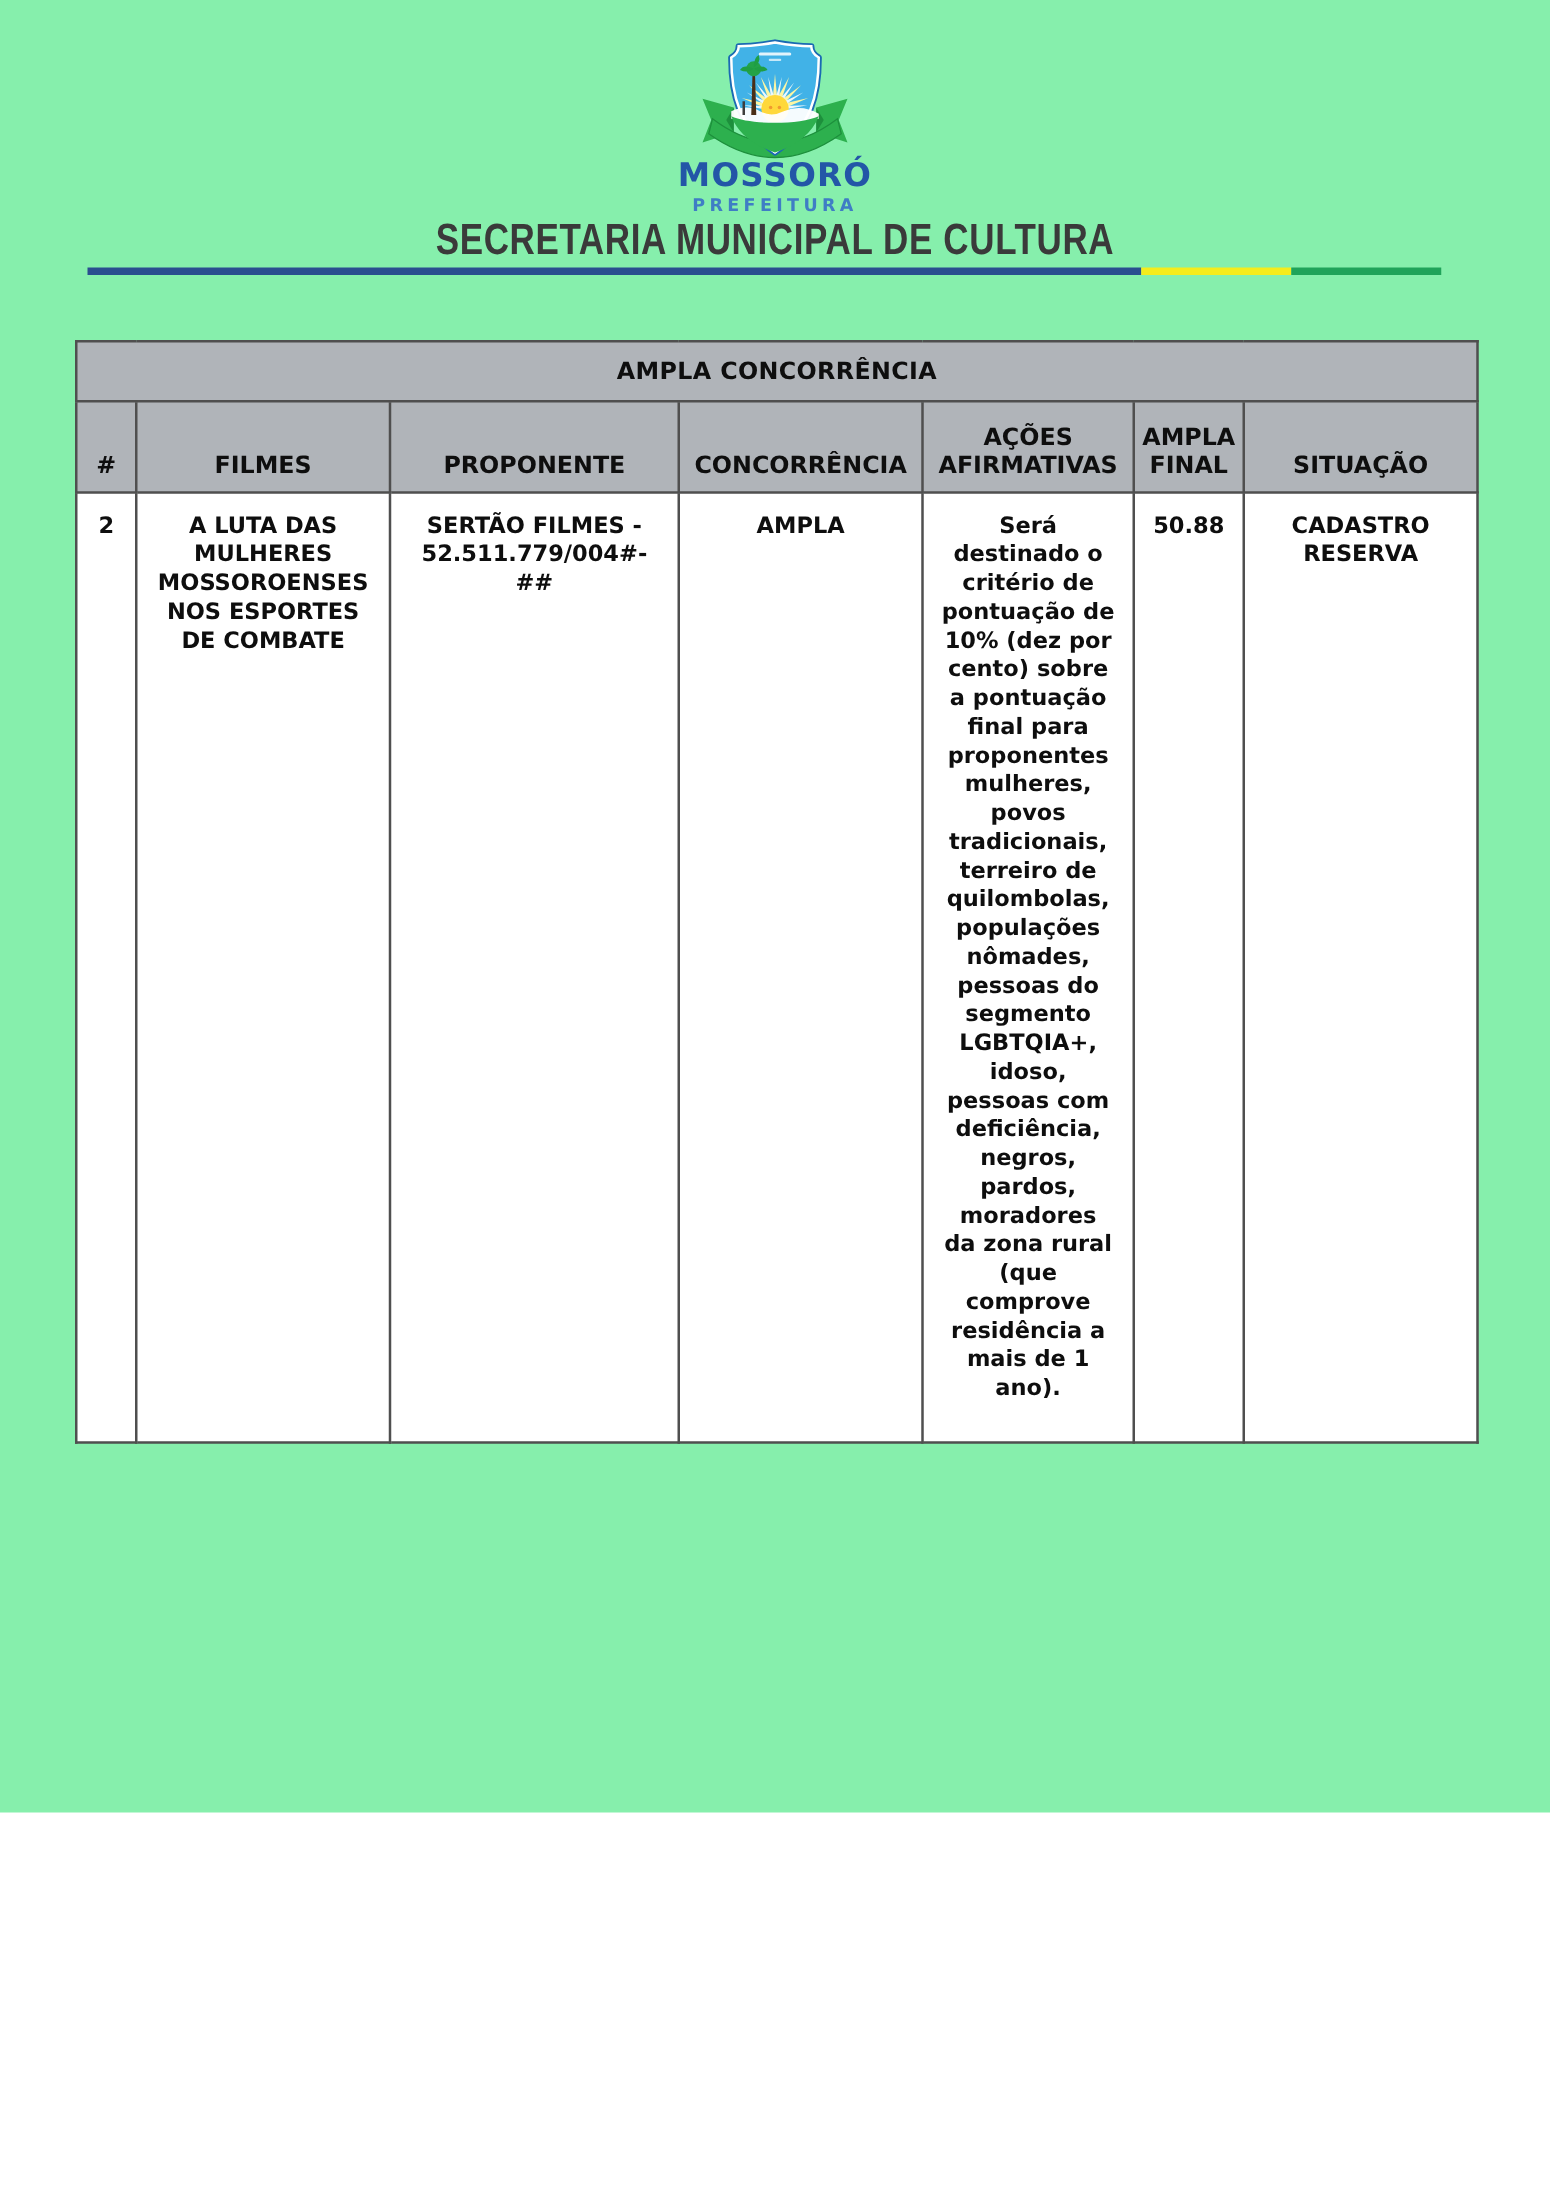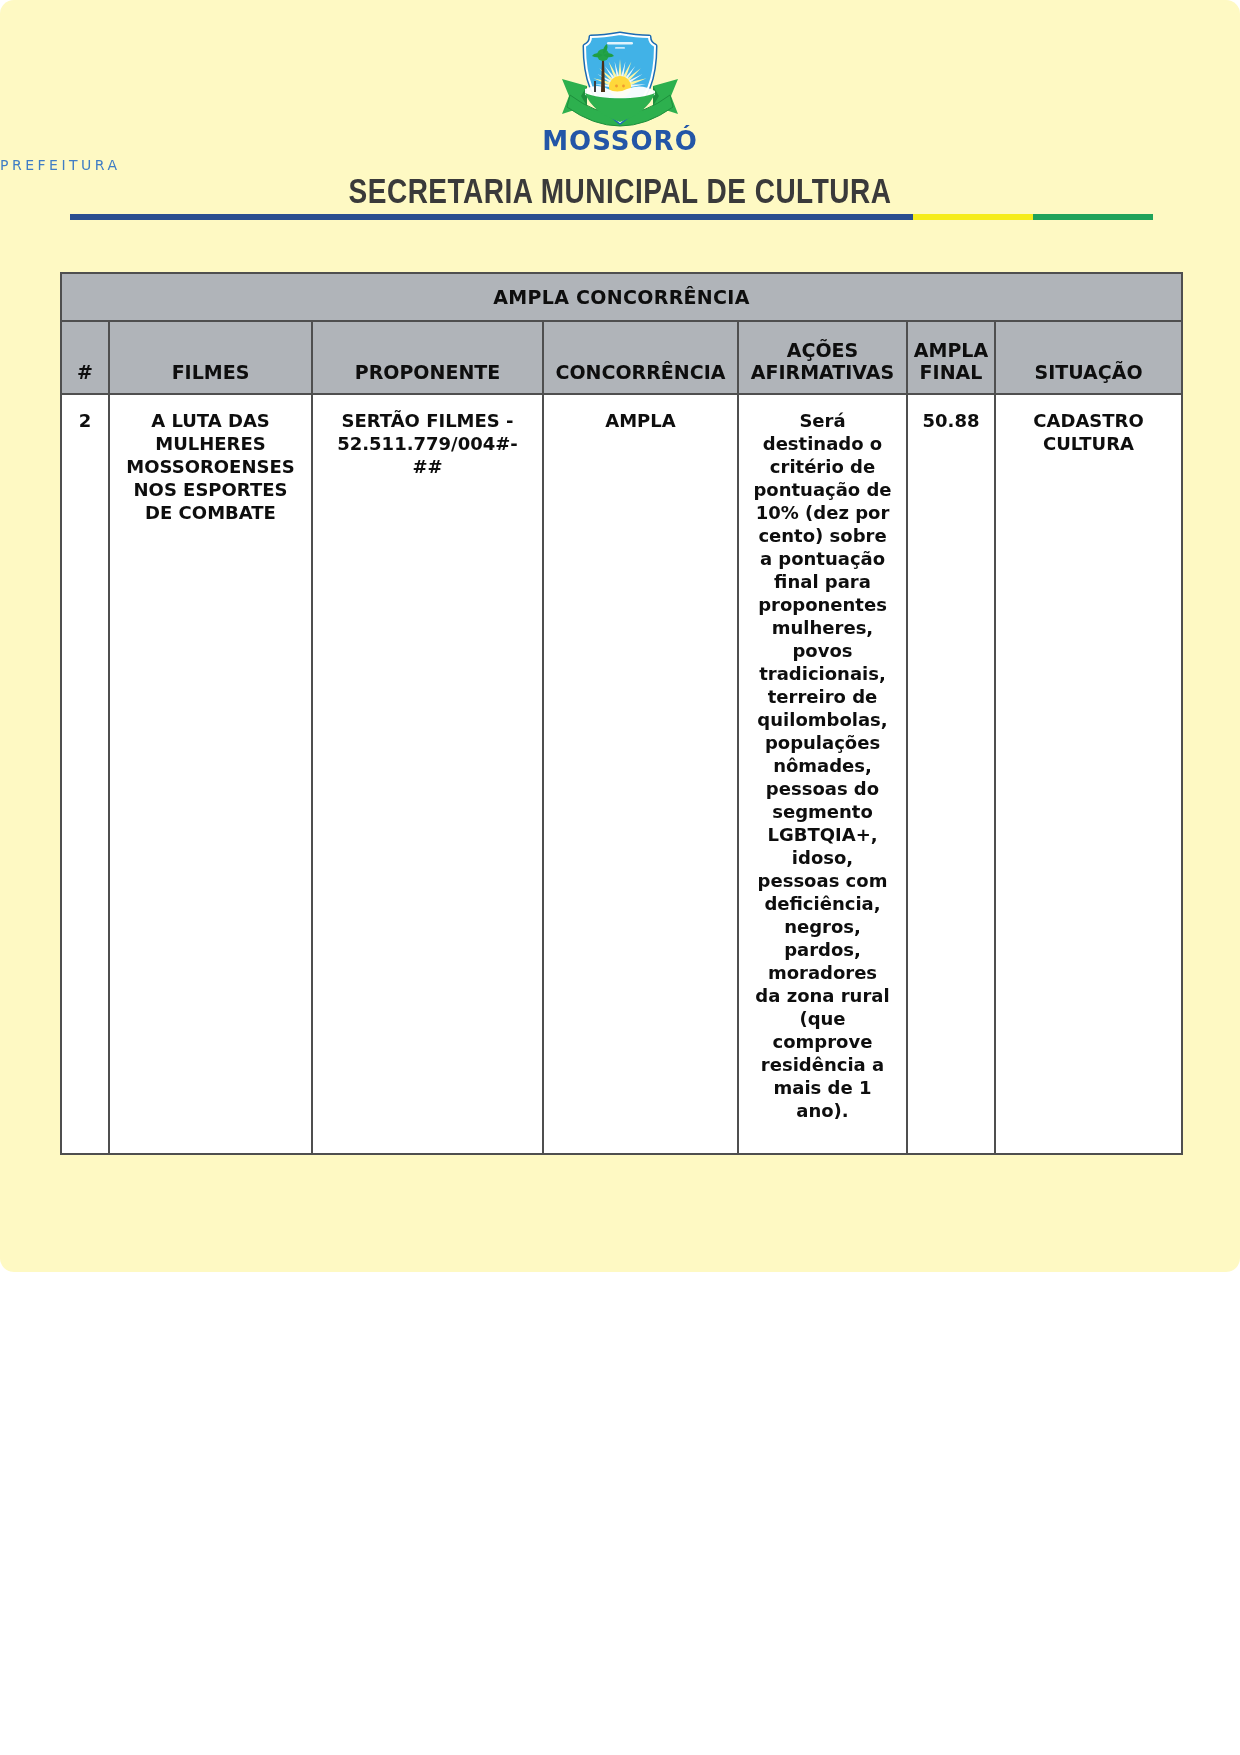--- a/index.html
+++ b/index.html
@@ -1,31 +1,30 @@
 <!DOCTYPE html>
 <html><head>
 <meta charset="utf-8">
 <style>
   html,body { margin:0; padding:0; }
   .page {
-    position:relative; width:1240px; height:1272px;
-    background:#fef9c3; overflow:hidden;
+    position:relative; width:1240px; height:1450px;
+    background:#86efac; overflow:hidden;
     font-family:"DejaVu Sans", sans-serif;
-    border-radius:14px;
   }
 
   
   .crest { position:absolute; left:560px; top:28px; width:120px; height:110px; }
   .wordmark {
     position:absolute; left:0; right:0; top:126px; text-align:center;
     font-size:26px; font-weight:bold; letter-spacing:1px; color:#2356a7;
   }
   .wordmark-sub {
-    position:absolute; left:0; right:0; top:157px; 
-    font-size:14px; font-weight:normal; letter-spacing:3.5px; color:#3f7dc5;
+    position:absolute; left:0; right:0; top:157px; text-align:center;
+    font-size:14px; font-weight:bold; letter-spacing:3.5px; color:#3f7dc5;
   }
   .dept-title {
     position:absolute; left:0; right:0; top:172px; text-align:center;
     font-family:"Liberation Sans", sans-serif;
     font-size:28px; font-weight:bold; color:#3a3a3a;
     transform:scaleY(1.25); transform-origin:top center; letter-spacing:0.5px;
   }
 
   
   .divider { position:absolute; left:70px; top:214px; width:1083px; height:6px; display:flex; }
@@ -192,18 +191,18 @@
 pardos,
 moradores
 da zona rural
 (que
 comprove
 residência a
 mais de 1
 ano).</td>
         <td>50.88</td>
         <td>CADASTRO
-CULTURA</td>
+RESERVA</td>
       </tr>
     </tbody>
   </table>
 
 </div>
 
 </body></html>

